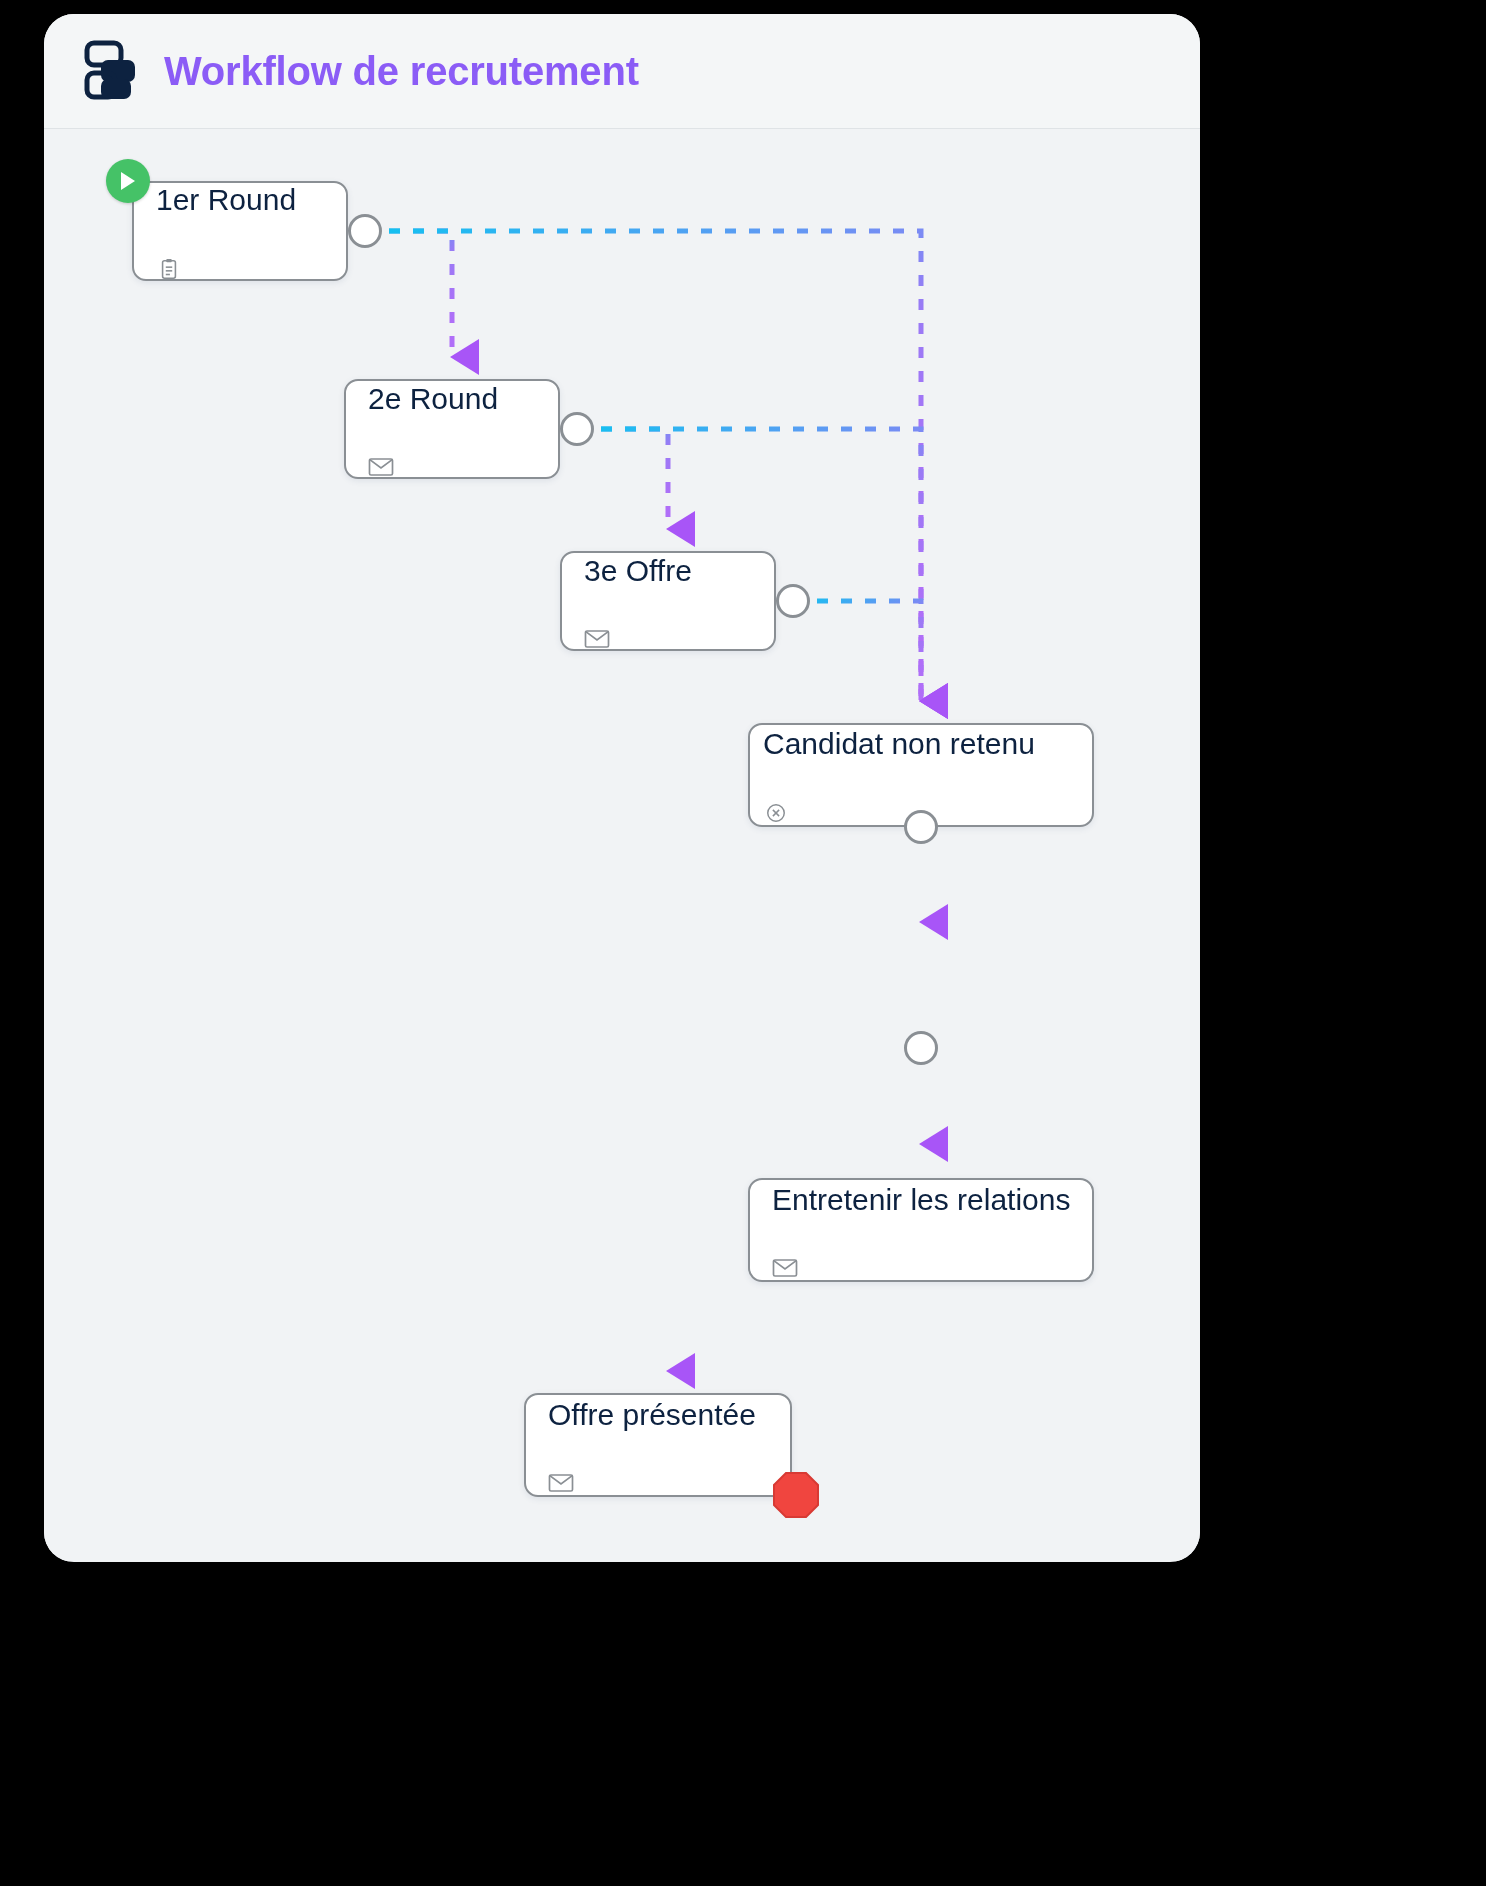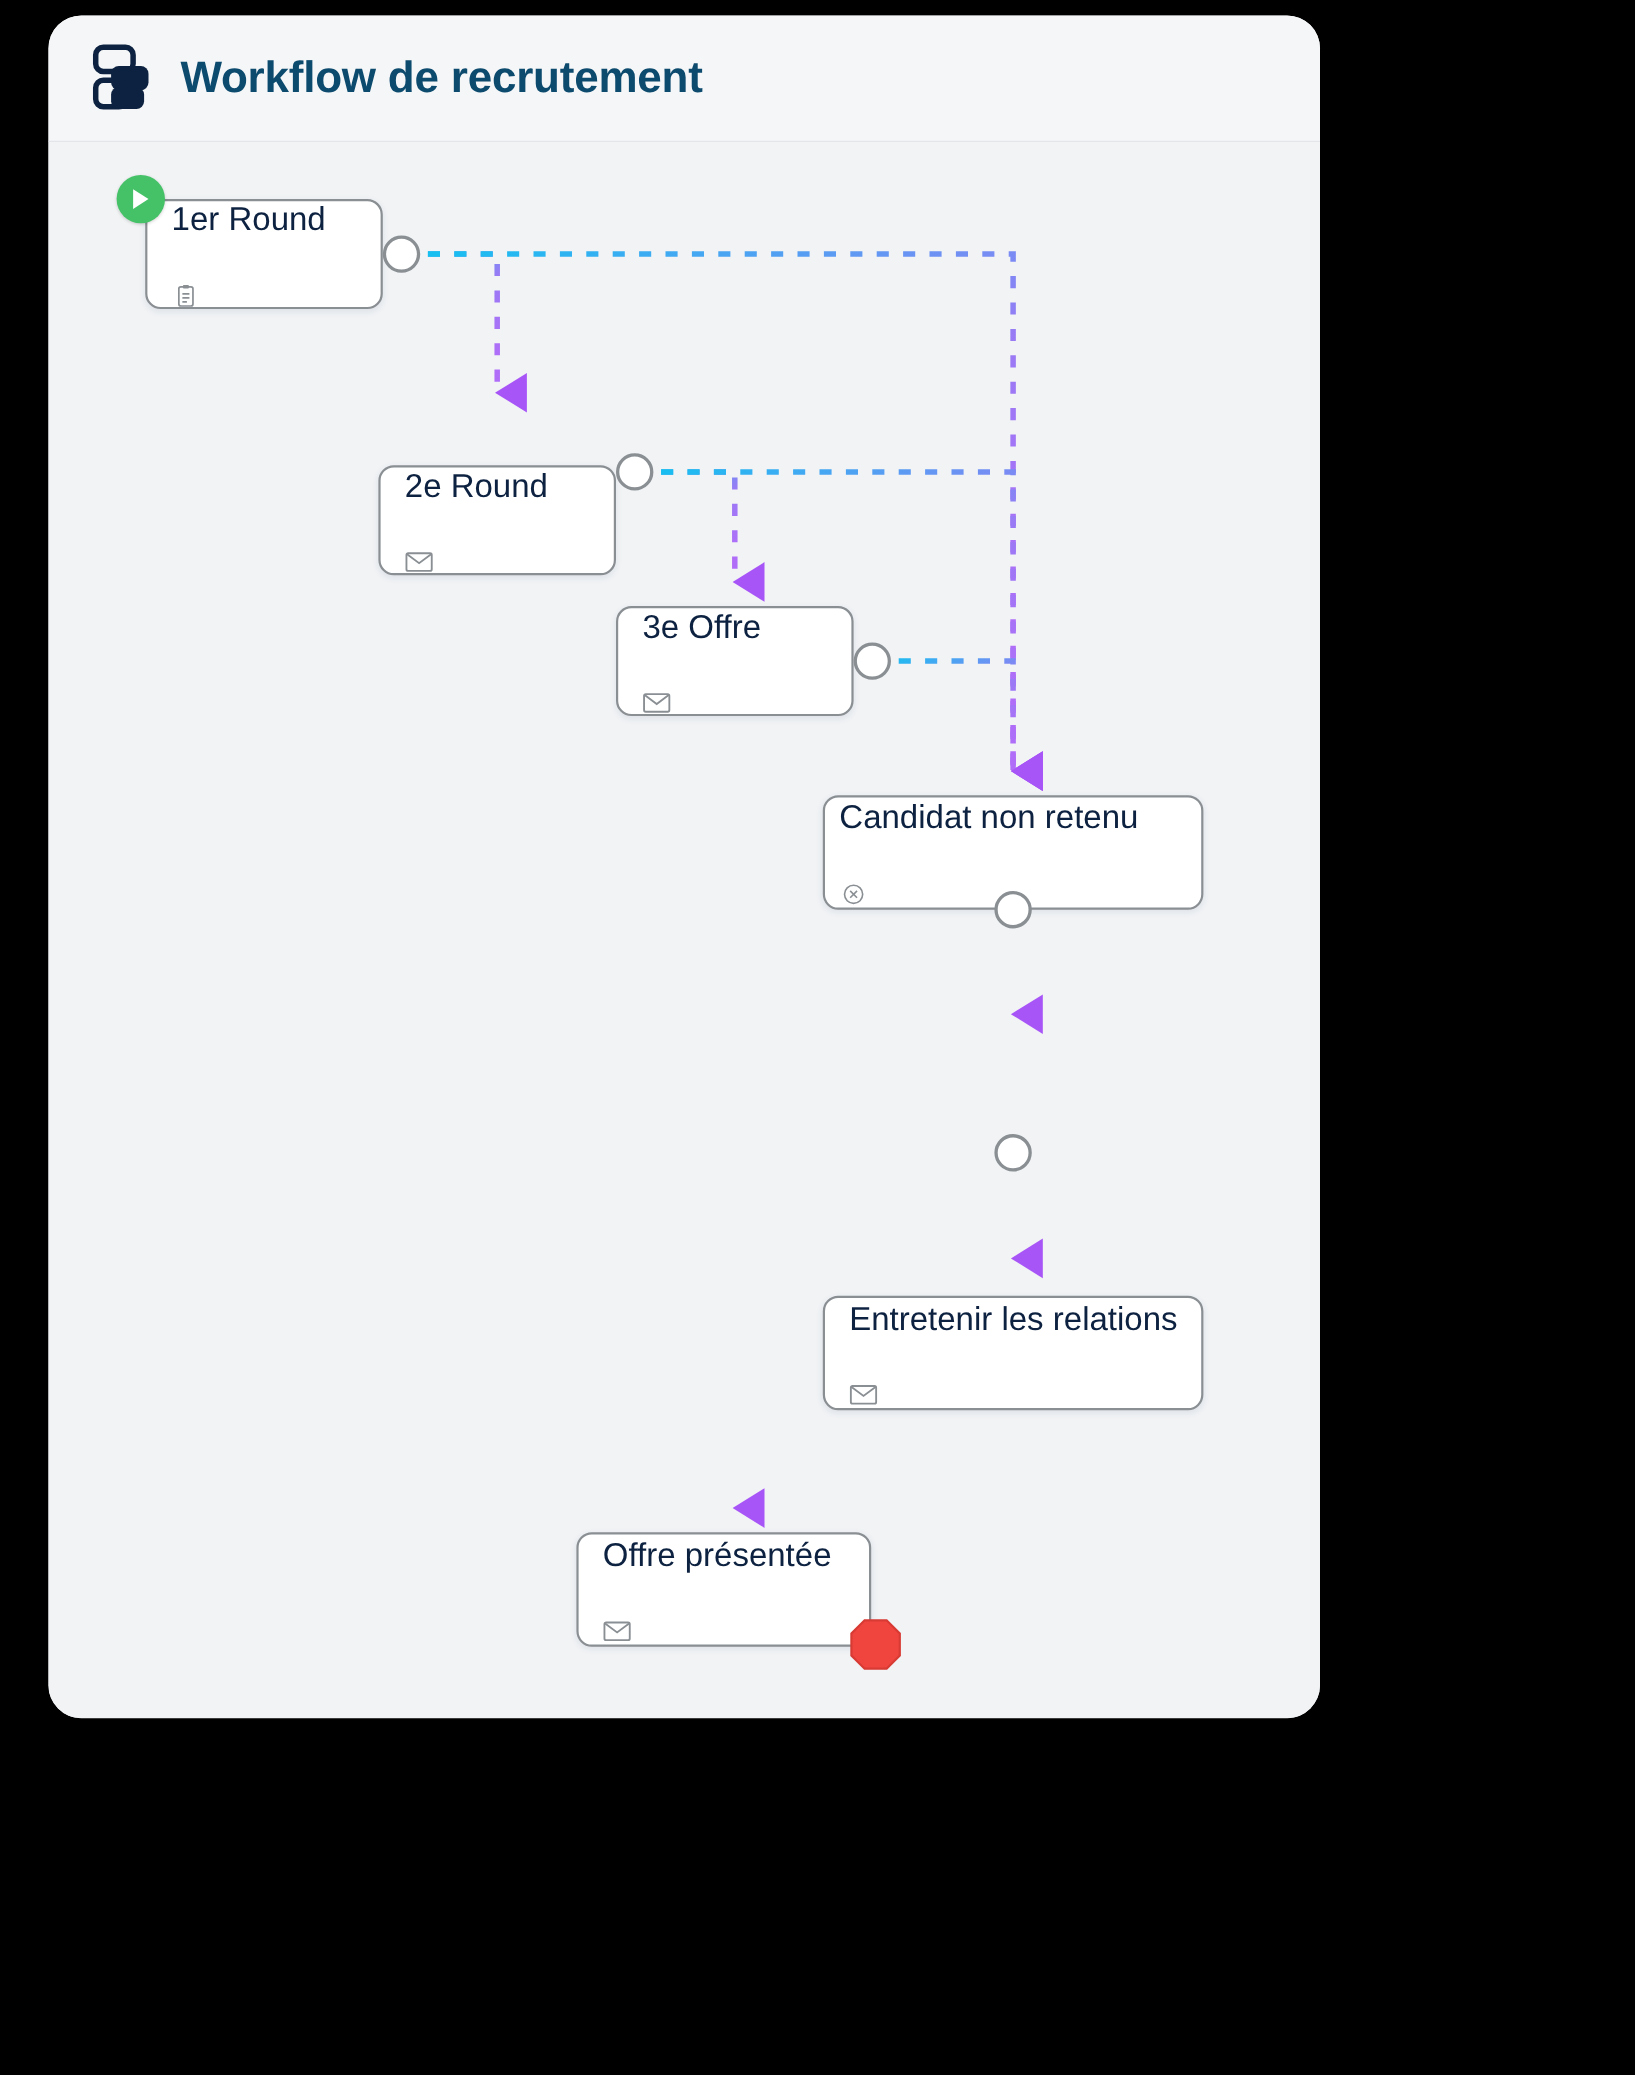--- a/index.html
+++ b/index.html
@@ -30,21 +30,21 @@
     align-items: center;
     gap: 26px;
     padding-left: 40px;
     background: #f4f6f7;
     border-bottom: 1px solid #dfe3e6;
   }
   .wf-icon { width: 54px; height: 62px; flex: none; }
   .card-title {
     font-size: 40px;
     font-weight: 700;
-    color: #0c4a6e;
+    color: #8b5cf6;
     letter-spacing: -0.2px;
     white-space: nowrap;
   }
   .canvas {
     position: relative;
     width: 100%;
     height: calc(100% - 116px);
     background: #f1f3f5;
   }
   svg.edges {
@@ -171,21 +171,21 @@
           </svg>
         </span>
       </div>
       <div class="handle" style="left:304px; top:85px;"></div>
       <div class="start-badge" style="left:62px; top:30px;">
         <svg viewBox="0 0 18 20">
           <path d="M2 1 L16 10 L2 19 Z" fill="#ffffff"></path>
         </svg>
       </div>
 
-      <div class="node" style="left:300px; top:250px; width:216px; height:100px;margin-top:44px;">
+      <div class="node" style="left:300px; top:250px; width:216px; height:100px;">
         <div class="node-label">2e Round</div>
         <span class="node-icon">
           <svg viewBox="0 0 26 20" fill="none" stroke="currentColor" stroke-width="1.7">
             <rect x="1.5" y="2" width="23" height="16" rx="1.5"></rect>
             <path d="M1.8 2.6 L13 11 L24.2 2.6"></path>
           </svg>
         </span>
       </div>
       <div class="handle" style="left:516px; top:283px;"></div>
 

